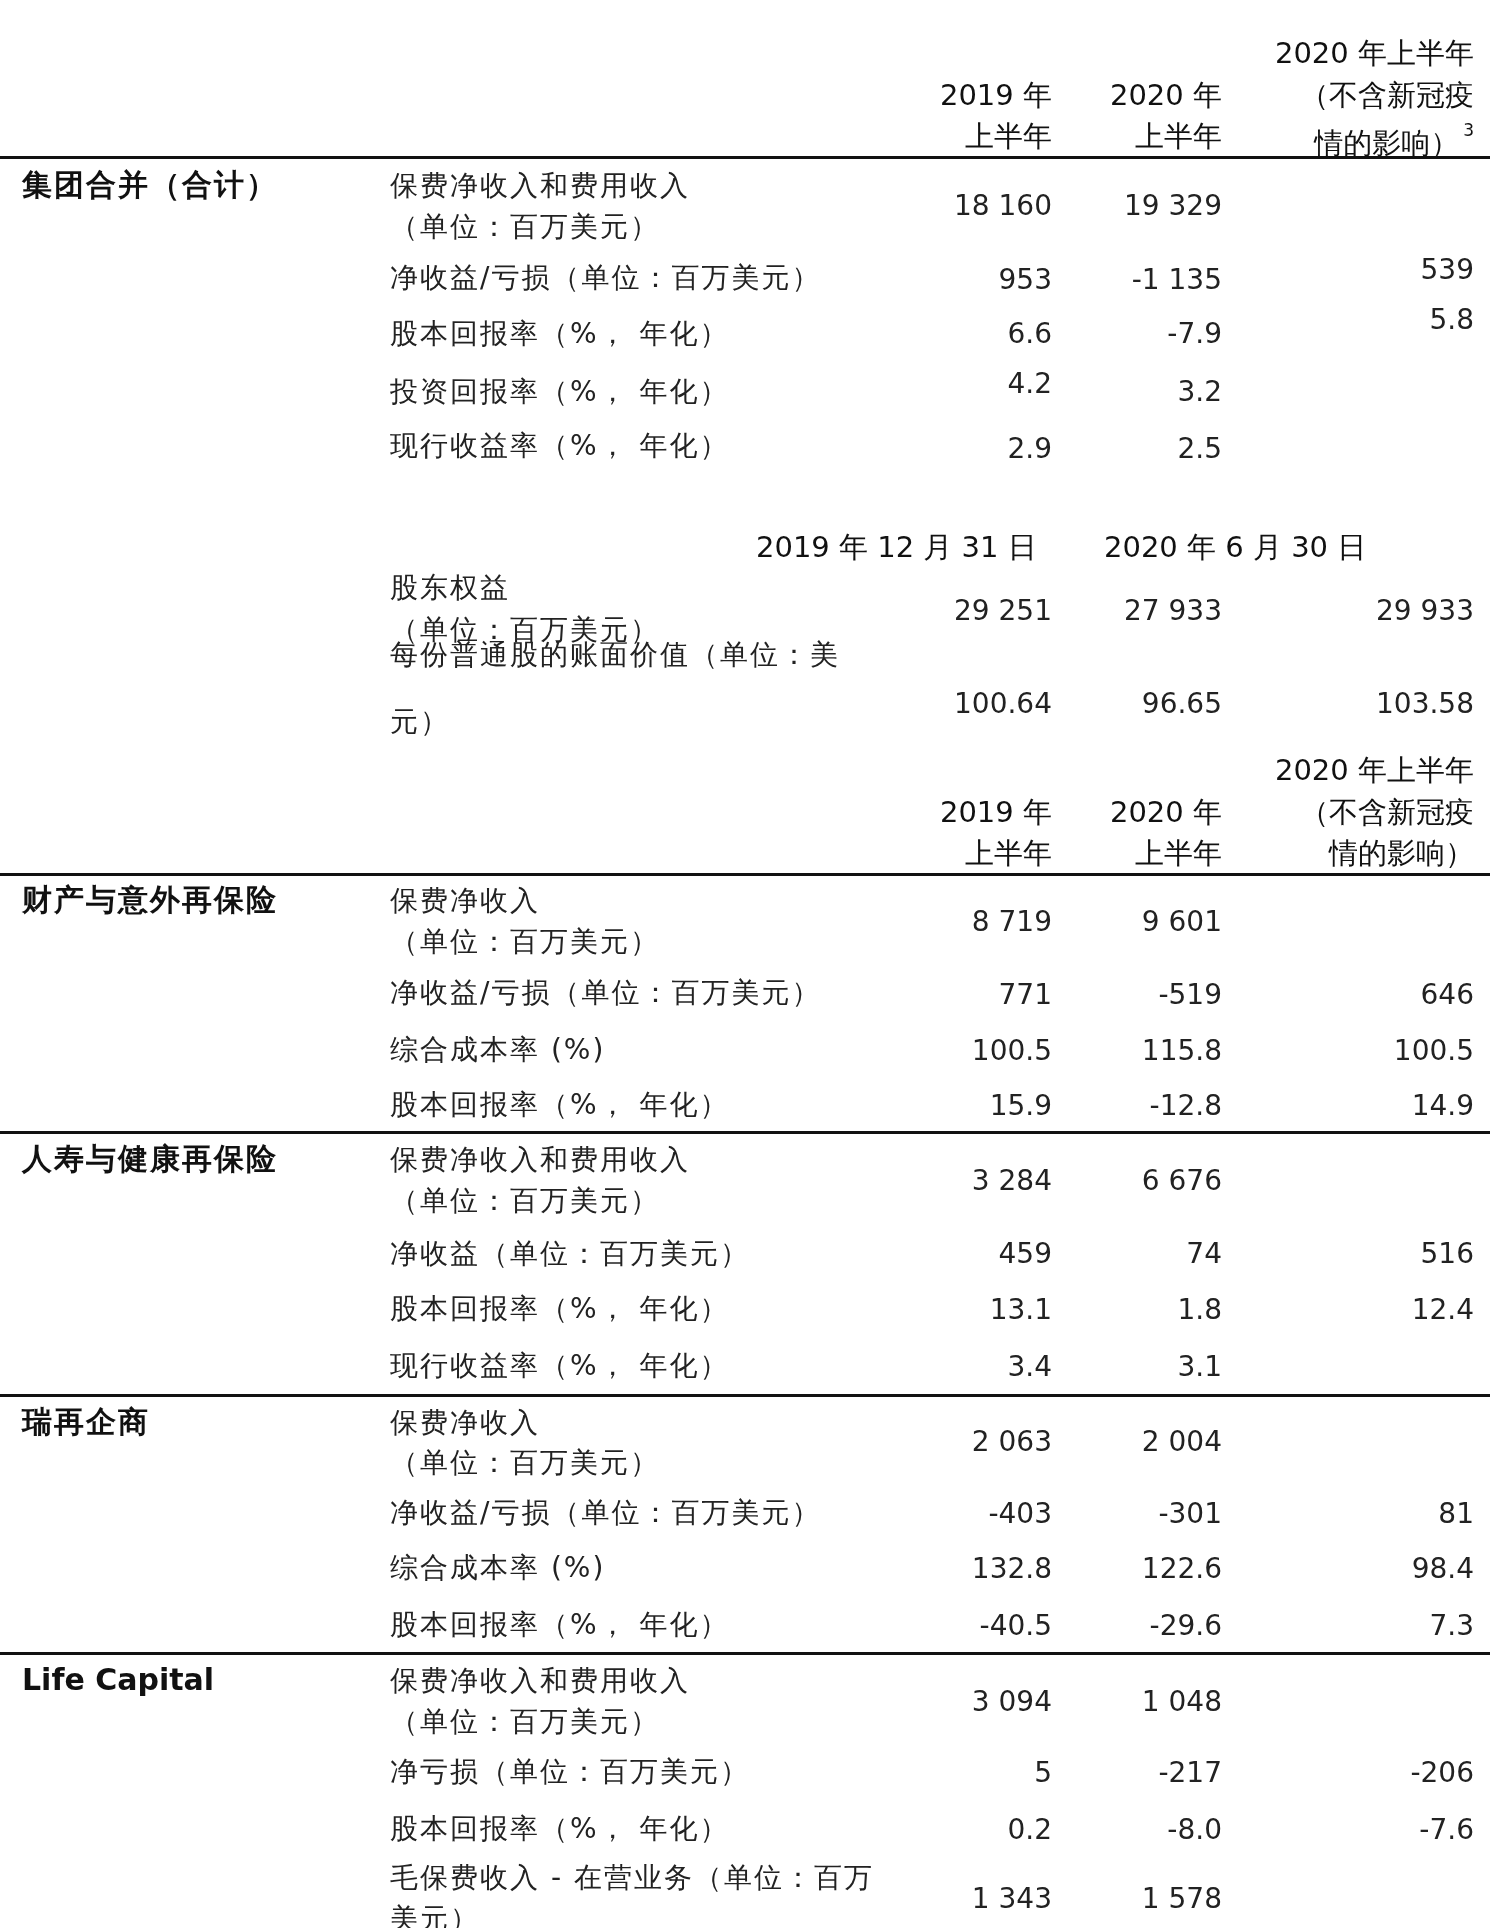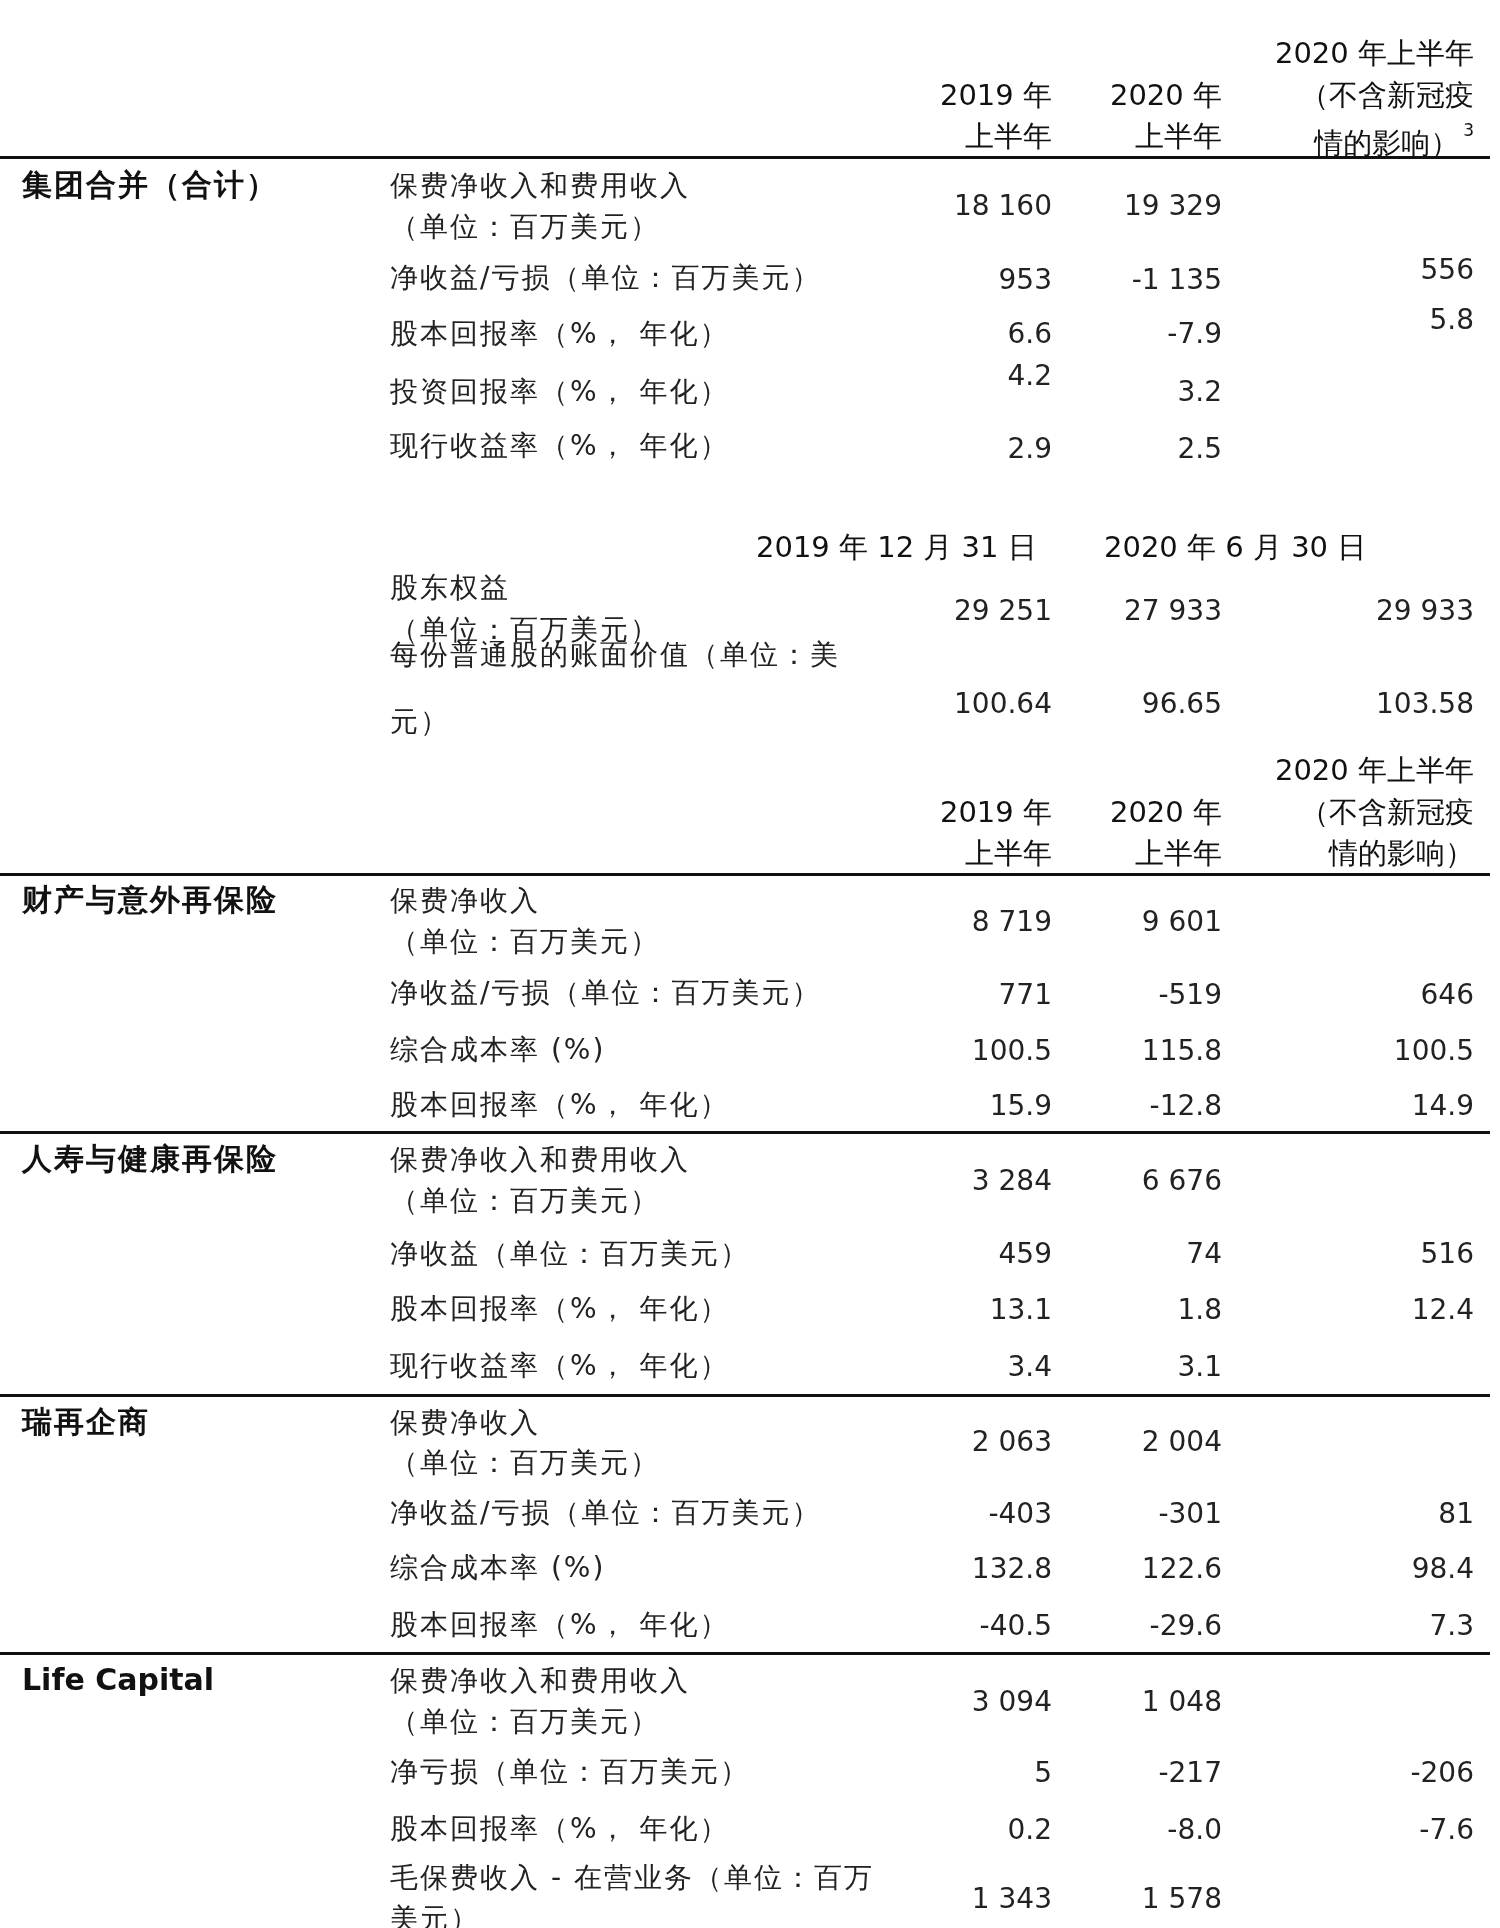--- a/index.html
+++ b/index.html
@@ -38,31 +38,31 @@
 <div>
   <div class="abs lbl" style="top:165px">保费净收入和费用收入</div>
   <div class="abs lbl" style="top:206px">（单位：百万美元）</div>
   <div class="abs val c1" style="top:186px">18 160</div>
   <div class="abs val c2" style="top:186px">19 329</div>
 </div>
 <div>
   <div class="abs lbl" style="top:257px">净收益/亏损（单位：百万美元）</div>
   <div class="abs val c1" style="top:260px">953</div>
   <div class="abs val c2" style="top:260px">-1 135</div>
-  <div class="abs val c3" style="top:250px">556</div>
+  <div class="abs val c3" style="top:250px">539</div>
 </div>
 <div>
   <div class="abs lbl" style="top:313px">股本回报率（%， 年化）</div>
   <div class="abs val c1" style="top:314px">6.6</div>
   <div class="abs val c2" style="top:314px">-7.9</div>
   <div class="abs val c3" style="top:300px">5.8</div>
 </div>
 <div>
   <div class="abs lbl" style="top:371px">投资回报率（%， 年化）</div>
-  <div class="abs val c1" style="top:356px">4.2</div>
+  <div class="abs val c1" style="top:364px">4.2</div>
   <div class="abs val c2" style="top:372px">3.2</div>
 </div>
 <div>
   <div class="abs lbl" style="top:425px">现行收益率（%， 年化）</div>
   <div class="abs val c1" style="top:429px">2.9</div>
   <div class="abs val c2" style="top:429px">2.5</div>
 </div>
 
 <div class="abs hdr" style="top:527px; left:756px; text-align:left">2019 年 12 月 31 日</div>
 <div class="abs hdr" style="top:527px; left:1104px; text-align:left">2020 年 6 月 30 日</div>

